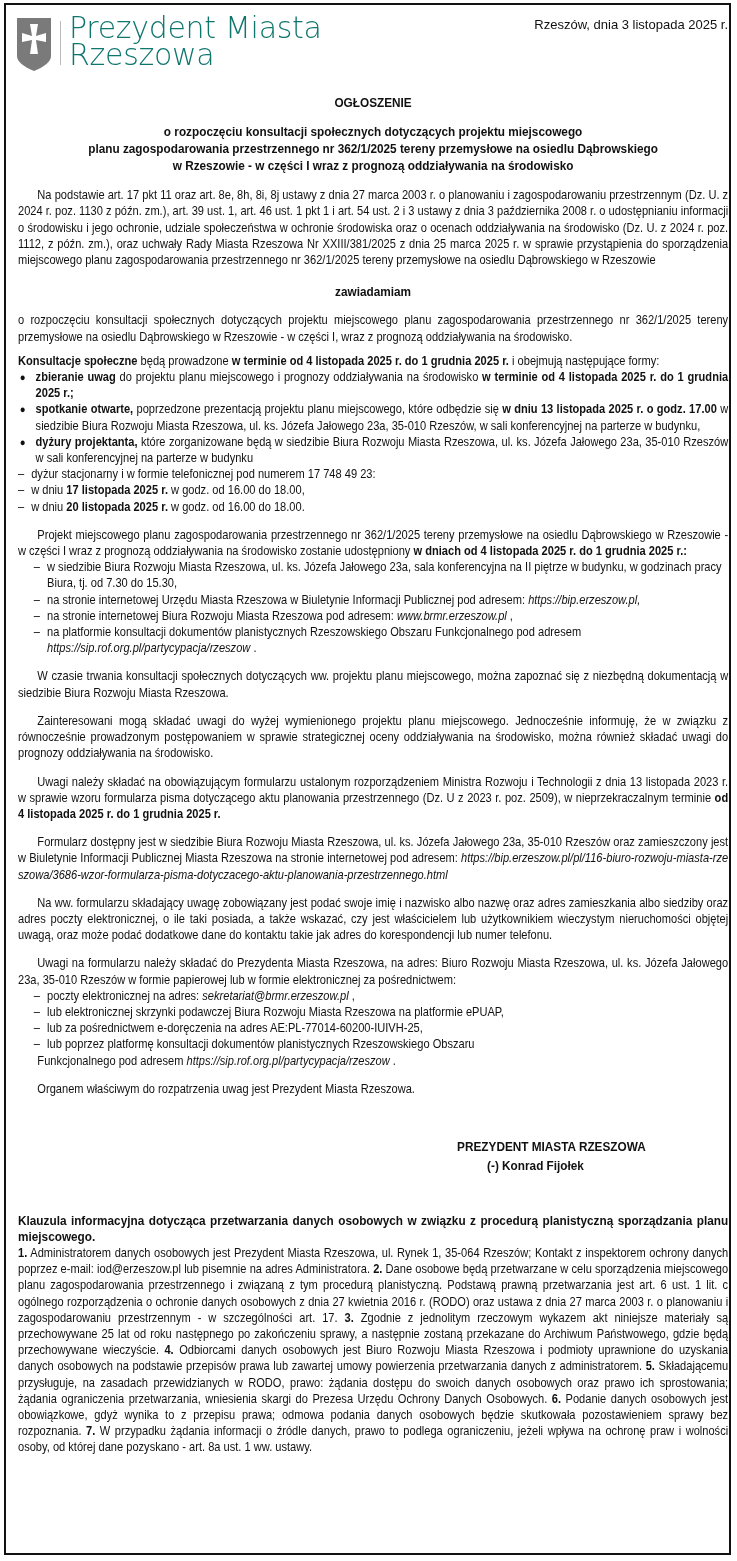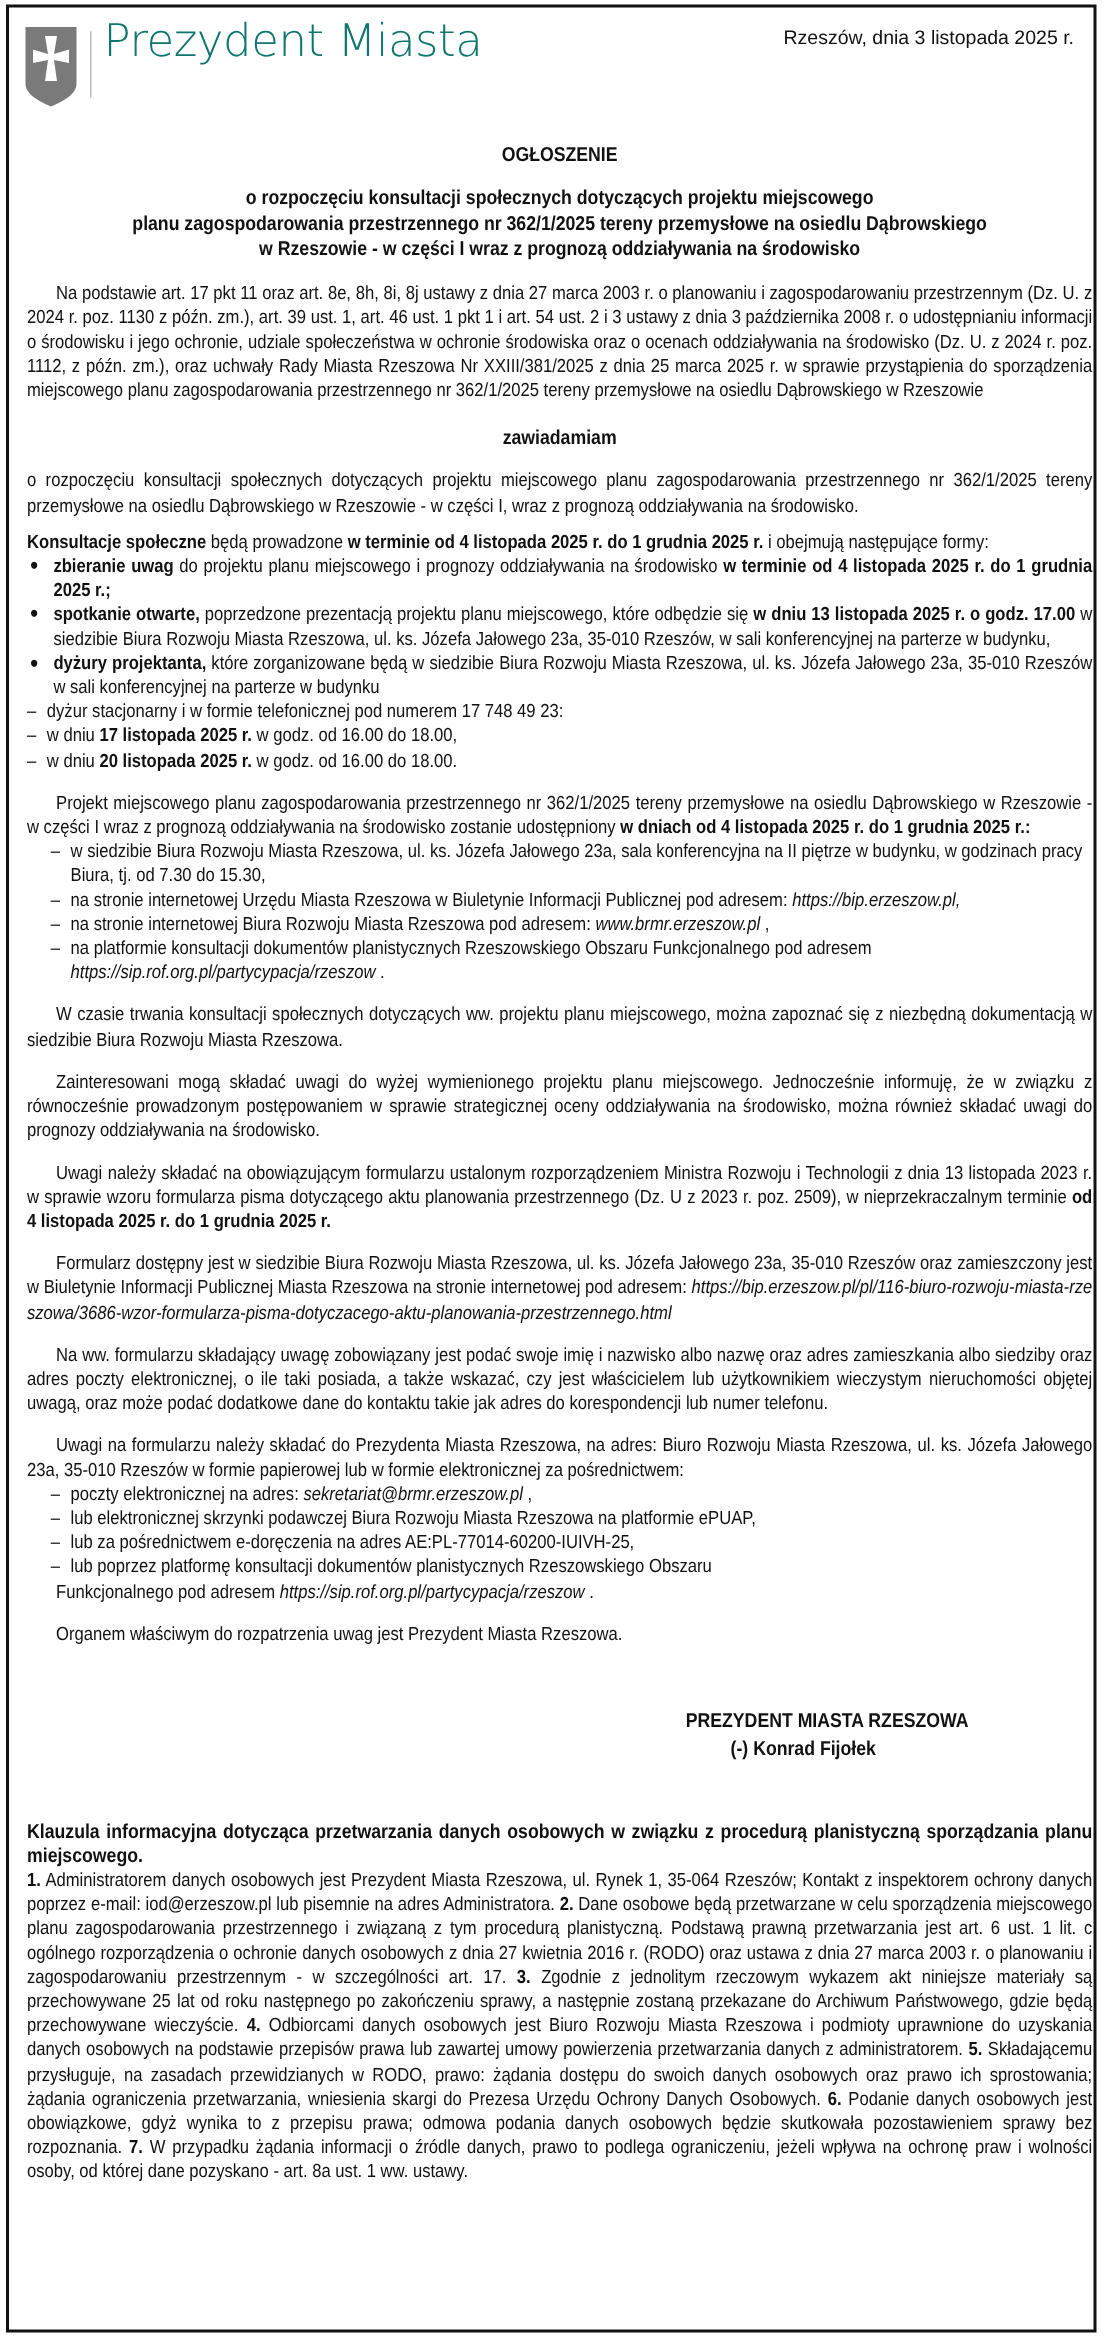--- a/index.html
+++ b/index.html
@@ -7,21 +7,21 @@
   .frame {
     position: absolute; left: 4px; top: 3px; width: 727px; height: 1552px;
     border: 2px solid #111; box-sizing: border-box; background: #fff;
     font-family: "Liberation Sans", sans-serif; color: #111;
     font-size: 12.6px; line-height: 16.2px;
   }
   .header { position: absolute; left: 6px; top: 6px; height: 60px; width: 716px; }
   .logo { position: absolute; left: 4px; top: 5px; width: 36px; height: 56px; }
   .logo-sep { position: absolute; left: 48px; top: 10px; width: 1px; height: 44px; background: #bbb; }
   .logo-text { position: absolute; left: 57px; top: 3px; font-family: "DejaVu Sans", sans-serif; font-size: 30px; line-height: 27px; color: #0f766e; font-weight: 300; letter-spacing: -0.3px; }
-  .date { position: absolute; right: 12px; top: 6px; font-size: 13px; }
+  .date { position: absolute; right: 0; top: 6px; font-size: 13px; }
   .content { position: absolute; left: 12px; top: 88px; width: 710px; }
   .content-inner { width: 807px; transform: scaleX(0.88); transform-origin: left top; }
   .c { text-align: center; }
   .b { font-weight: bold; }
   .i { font-style: italic; }
   .j { text-align: justify; }
   p { margin: 0; }
   .ind { text-indent: 22px; }
   .gap { margin-top: 8px; }
   .title { font-weight: bold; font-size: 13.4px; text-align: center; margin-top: 2px; }
@@ -43,20 +43,21 @@
 <div class="frame">
 
   <div class="header">
     <svg class="logo" viewBox="0 0 36 56">
       <path d="M1 2 H35 V40 Q35 48 18 55 Q1 48 1 40 Z" fill="#7a7a7a"></path>
       <path d="M14 8 H22 L20 20 L30 17 V26 L20 24 L22 38 H14 L16 24 L6 26 V17 L16 20 Z" fill="#fff"></path>
     </svg>
     <div class="logo-sep"></div>
     <div class="logo-text">
       <div>Prezydent Miasta</div>
+      <div>Rzeszowa</div>
     </div>
     <div class="date">Rzeszów, dnia 3 listopada 2025 r.</div>
   </div>
 
   <div class="content">
     <div class="content-inner">
 
       <div class="title">OGŁOSZENIE</div>
 
       <div class="subtitle">

